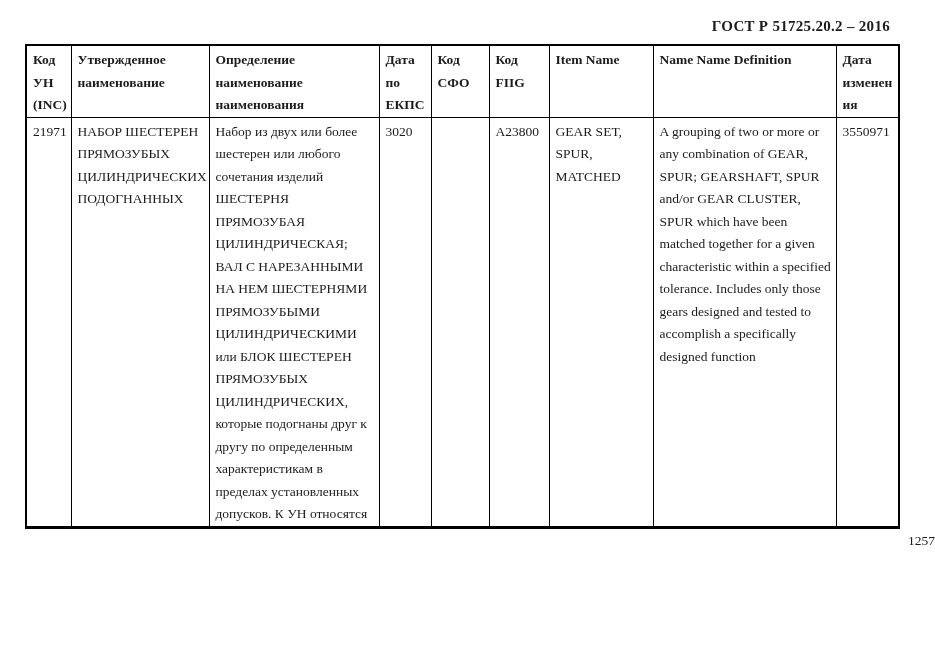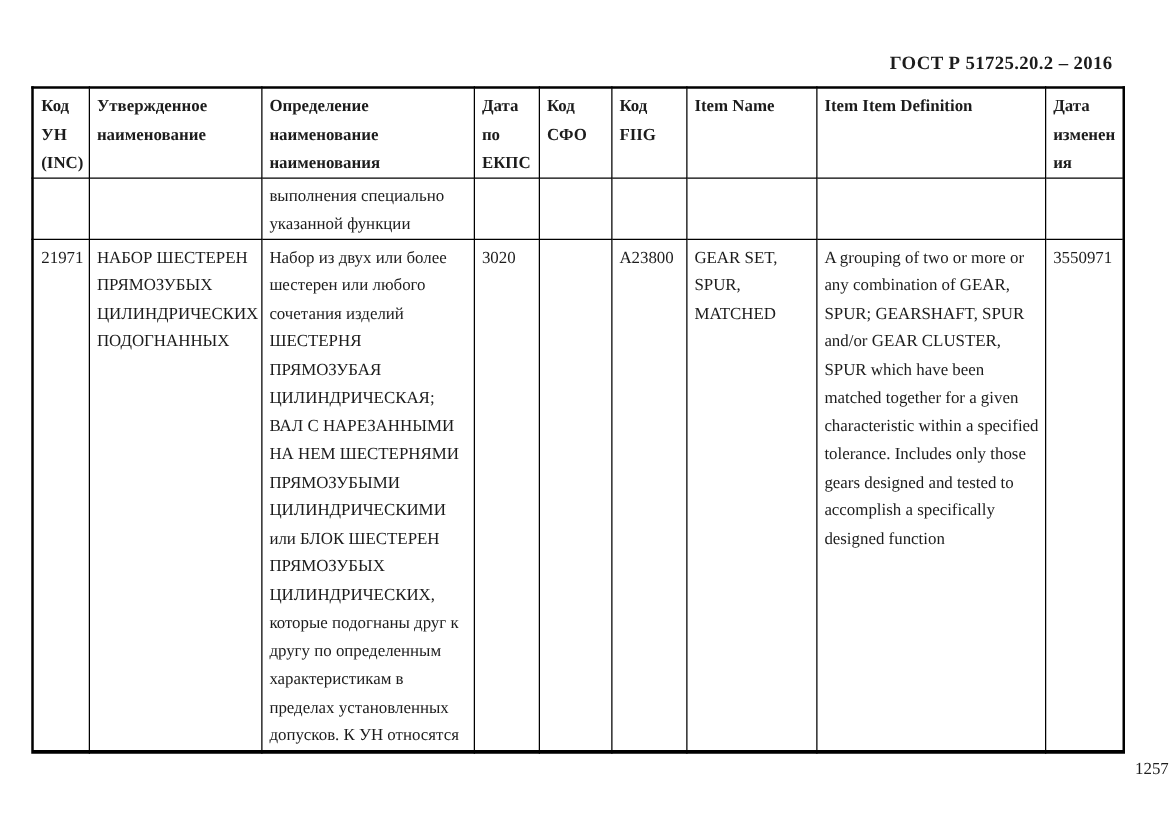--- a/index.html
+++ b/index.html
@@ -6,21 +6,21 @@
   html, body { margin: 0; padding: 0; }
   body {
     width: 935px;
     height: 661px;
     background: #ffffff;
     color: #1c1c1c;
     font-family: "Liberation Serif", "DejaVu Serif", serif;
     overflow: hidden;
   }
   .doc-header {
-    padding-top: 42px;
+    padding-top: 17px;
     padding-right: 45px;
     text-align: right;
     font-weight: bold;
     font-size: 15px;
     line-height: 18px;
     letter-spacing: 0.3px;
   }
   table.gost-table {
     margin: 9px 0 0 25px;
     width: 873px;
@@ -79,39 +79,27 @@
 наименование
 наименования</th>
       <th>Дата
 по
 ЕКПС</th>
       <th>Код
 СФО</th>
       <th>Код
 FIIG</th>
       <th>Item Name</th>
-      <th>Item Item Definition</th>
+      <th>Name Name Definition</th>
       <th>Дата
 изменен
 ия</th>
     </tr>
   </thead>
   <tbody>
-    <tr class="cont-row">
-      <td></td>
-      <td></td>
-      <td>выполнения специально
-указанной функции</td>
-      <td></td>
-      <td></td>
-      <td></td>
-      <td></td>
-      <td></td>
-      <td></td>
-    </tr>
     <tr class="main-row">
       <td>21971</td>
       <td>НАБОР ШЕСТЕРЕН
 ПРЯМОЗУБЫХ
 ЦИЛИНДРИЧЕСКИХ
 ПОДОГНАННЫХ</td>
       <td>Набор из двух или более
 шестерен или любого
 сочетания  изделий
 ШЕСТЕРНЯ

